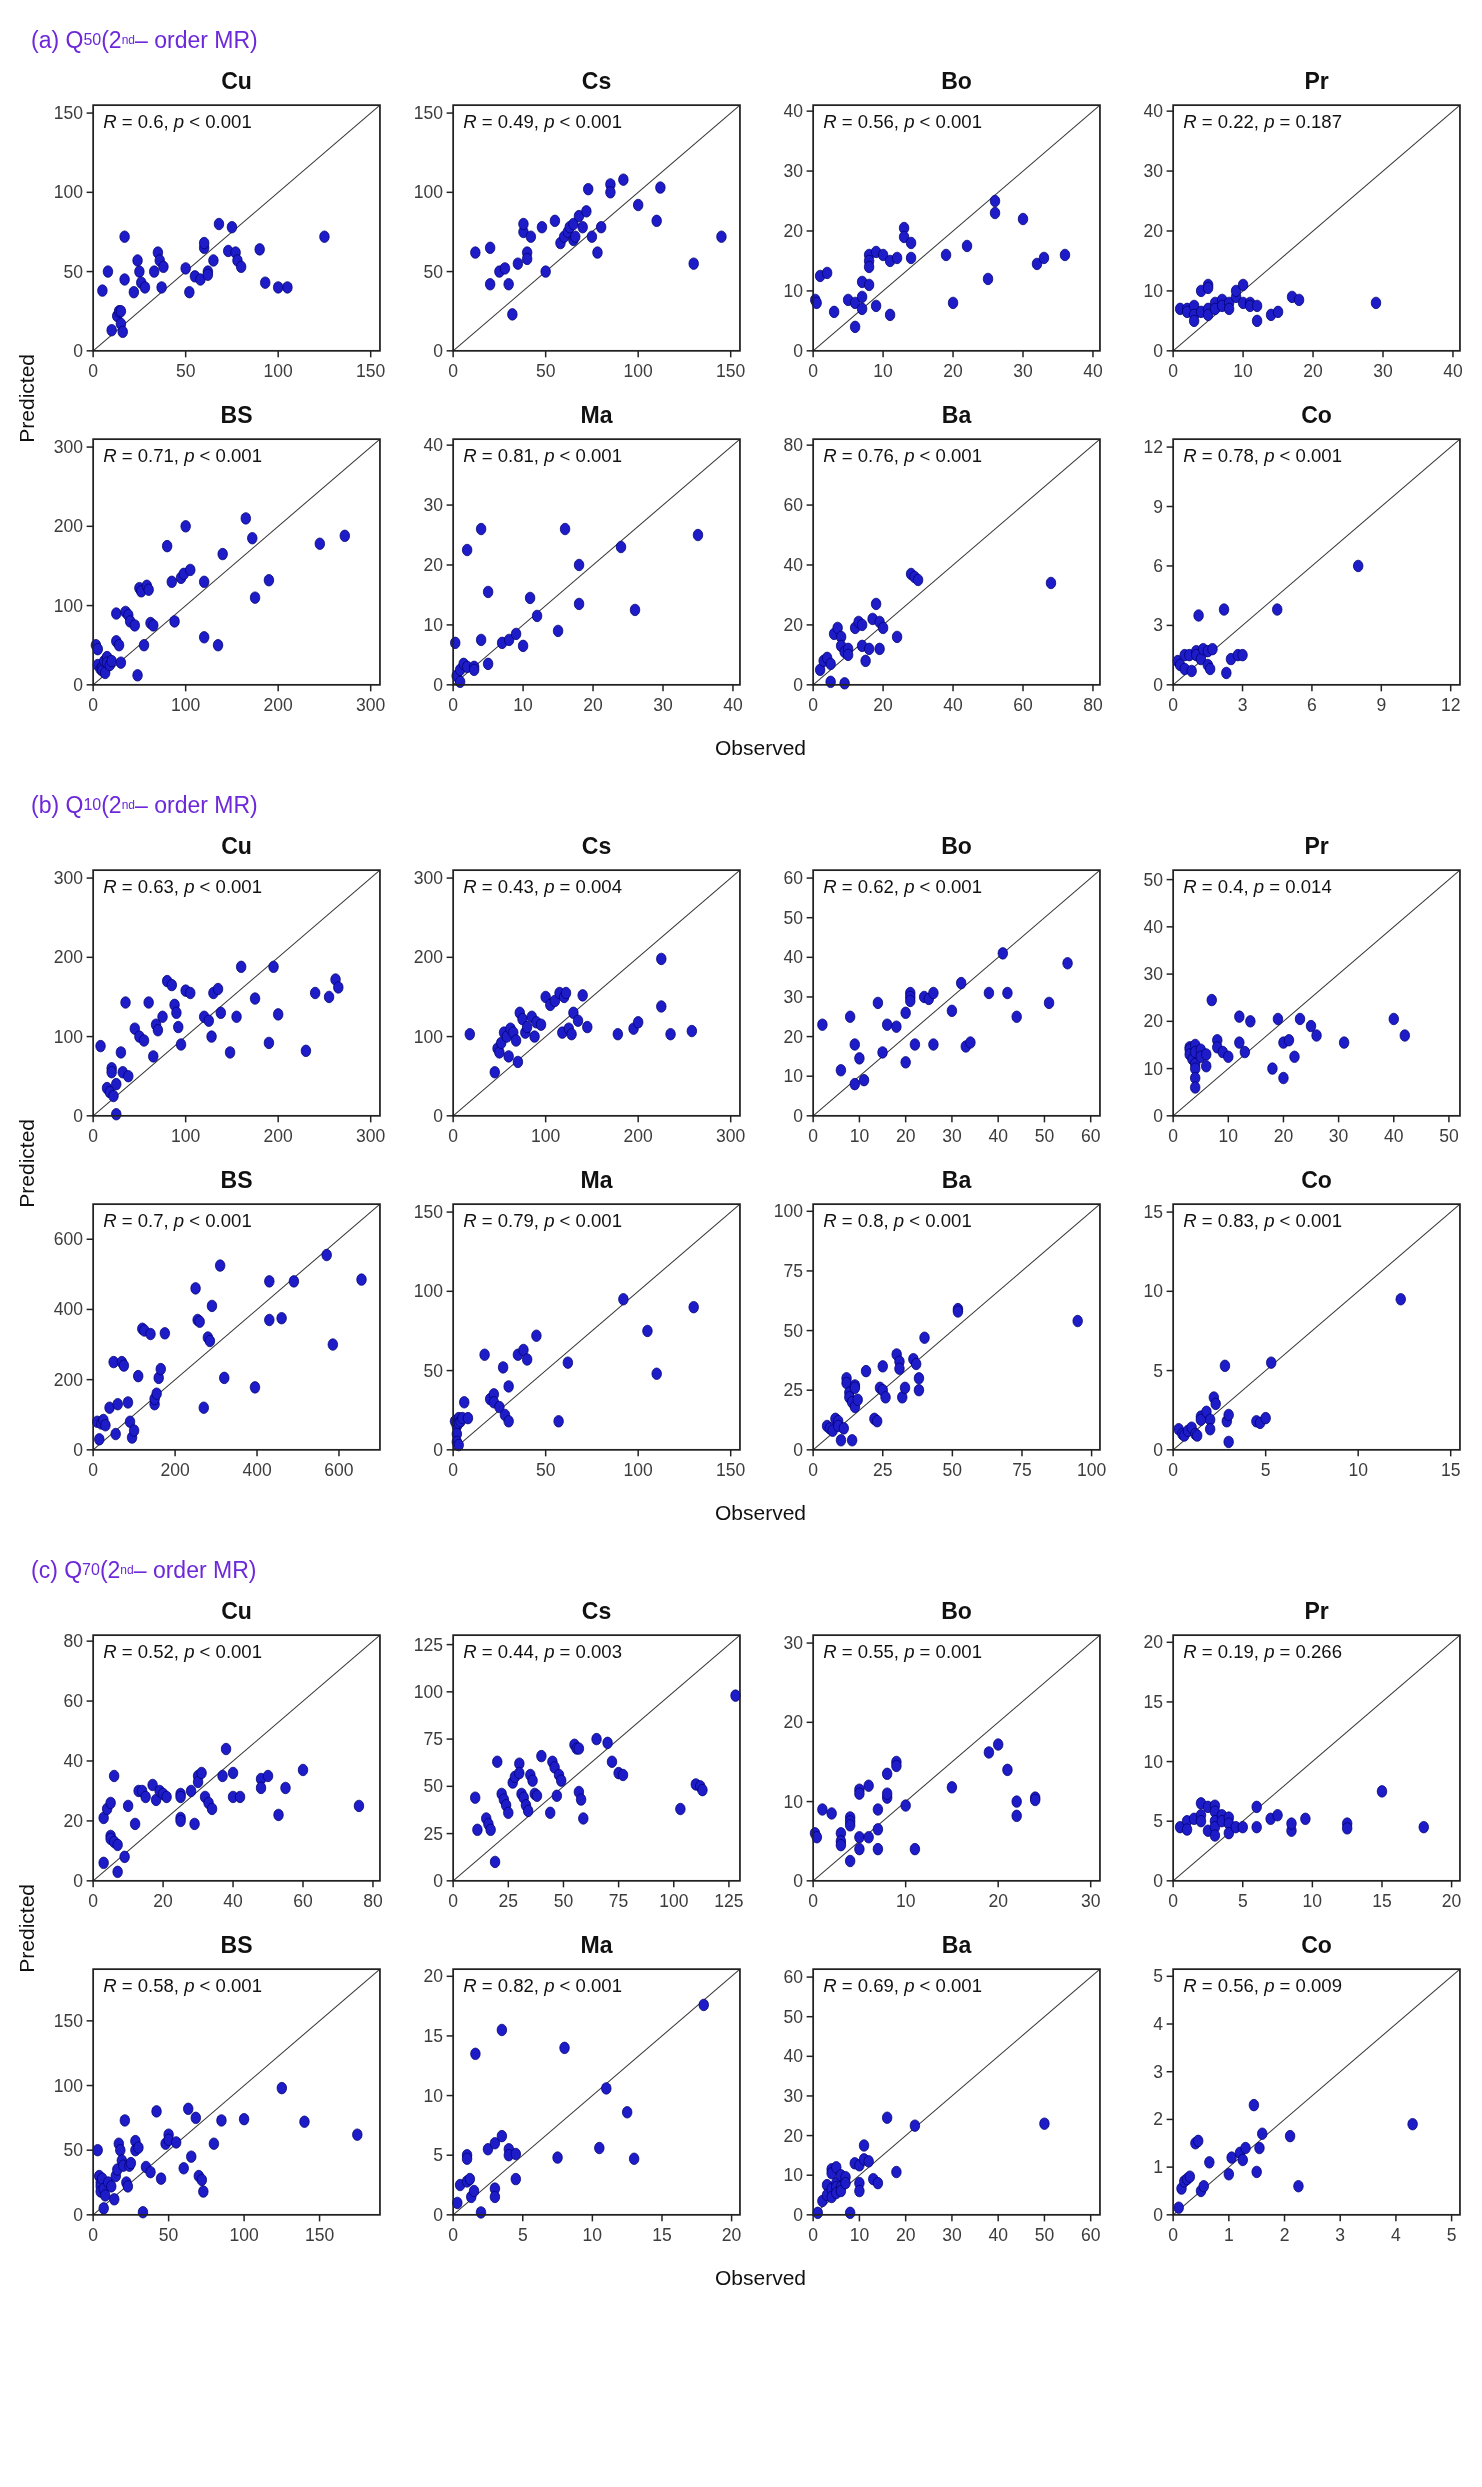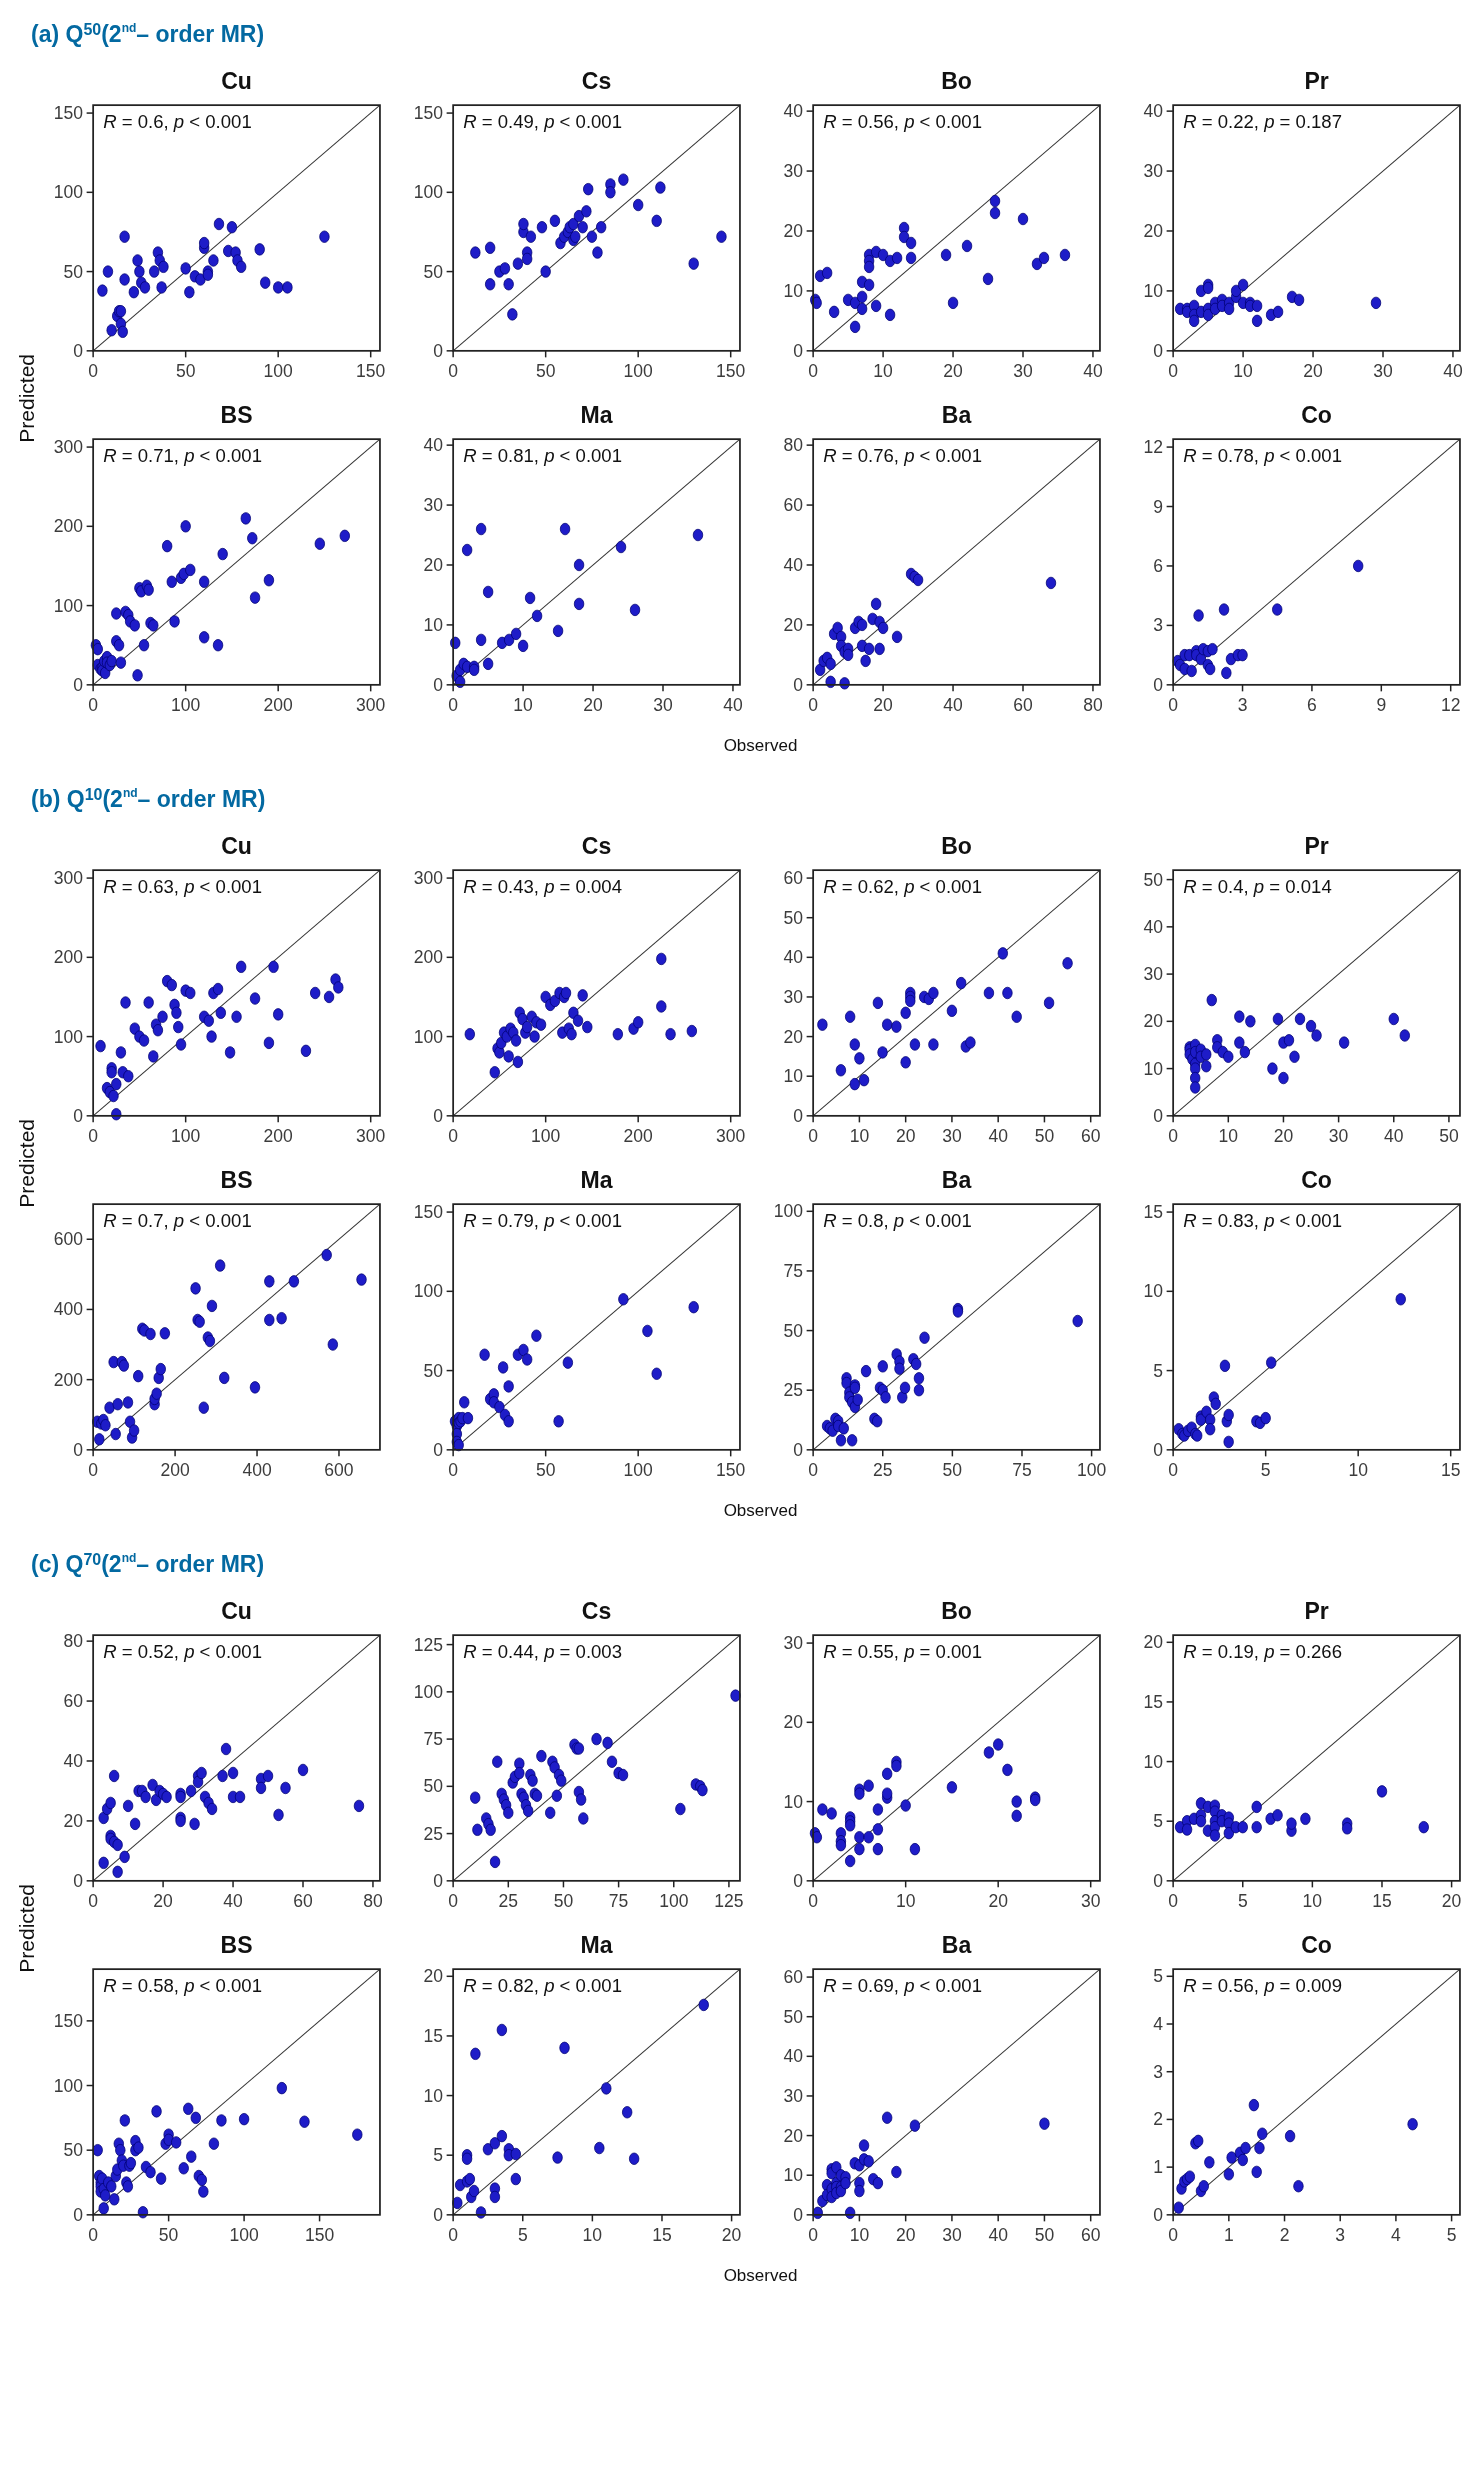--- a/index.html
+++ b/index.html
@@ -1,26 +1,26 @@
 <!DOCTYPE html>
 <html style="font-size:8px"><head>
 <meta charset="utf-8">
 <style>
   html,body{margin:0;padding:0;background:#ffffff;}
   body{width:1483px;min-height:2487px;font-family:"Liberation Sans",sans-serif;color:#111;}
   .figure{padding:12px 5px 5px 13px;}
   .panel{margin-bottom:23px;position:relative;}
-  .panel-title{font-size:23px;font-weight:bold;color:#0369a1;padding-left:18px;margin:9px 0 7px 0;height:38px;display:flex;align-items:flex-start;}
+  .panel-title{font-size:23px;font-weight:normal;color:#6d28d9;padding-left:18px;margin:9px 0 7px 0;height:38px;display:flex;align-items:center;}
   .panel-title sub{font-size:16px;}
   .panel-title sup{font-size:12px;}
   .panel-body{display:flex;flex-direction:row;align-items:stretch;}
   .ylabel{width:30px;display:flex;align-items:center;justify-content:center;font-size:21px;color:#111;}
   .ylabel span{writing-mode:vertical-rl;transform:rotate(180deg);white-space:nowrap;}
   .grid{display:grid;grid-template-columns:repeat(4,357px);grid-auto-rows:331px;column-gap:3px;row-gap:3px;}
-  .xlabel{text-align:center;font-size:17px;color:#111;margin-top:5px;margin-left:30px;height:27px;}
+  .xlabel{text-align:center;font-size:21px;color:#111;margin-top:5px;margin-left:30px;height:27px;}
   svg text{font-family:"Liberation Sans",sans-serif;}
   .plot-title{font-size:46px;font-weight:bold;fill:#111;}
   .tick-label{font-size:35px;fill:#3c3c3c;}
   .stats-text{font-size:37px;fill:#111;}
   .stats-italic{font-style:italic;}
 </style>
 </head>
 <body>
 
 <div class="figure" id="figure-root">

